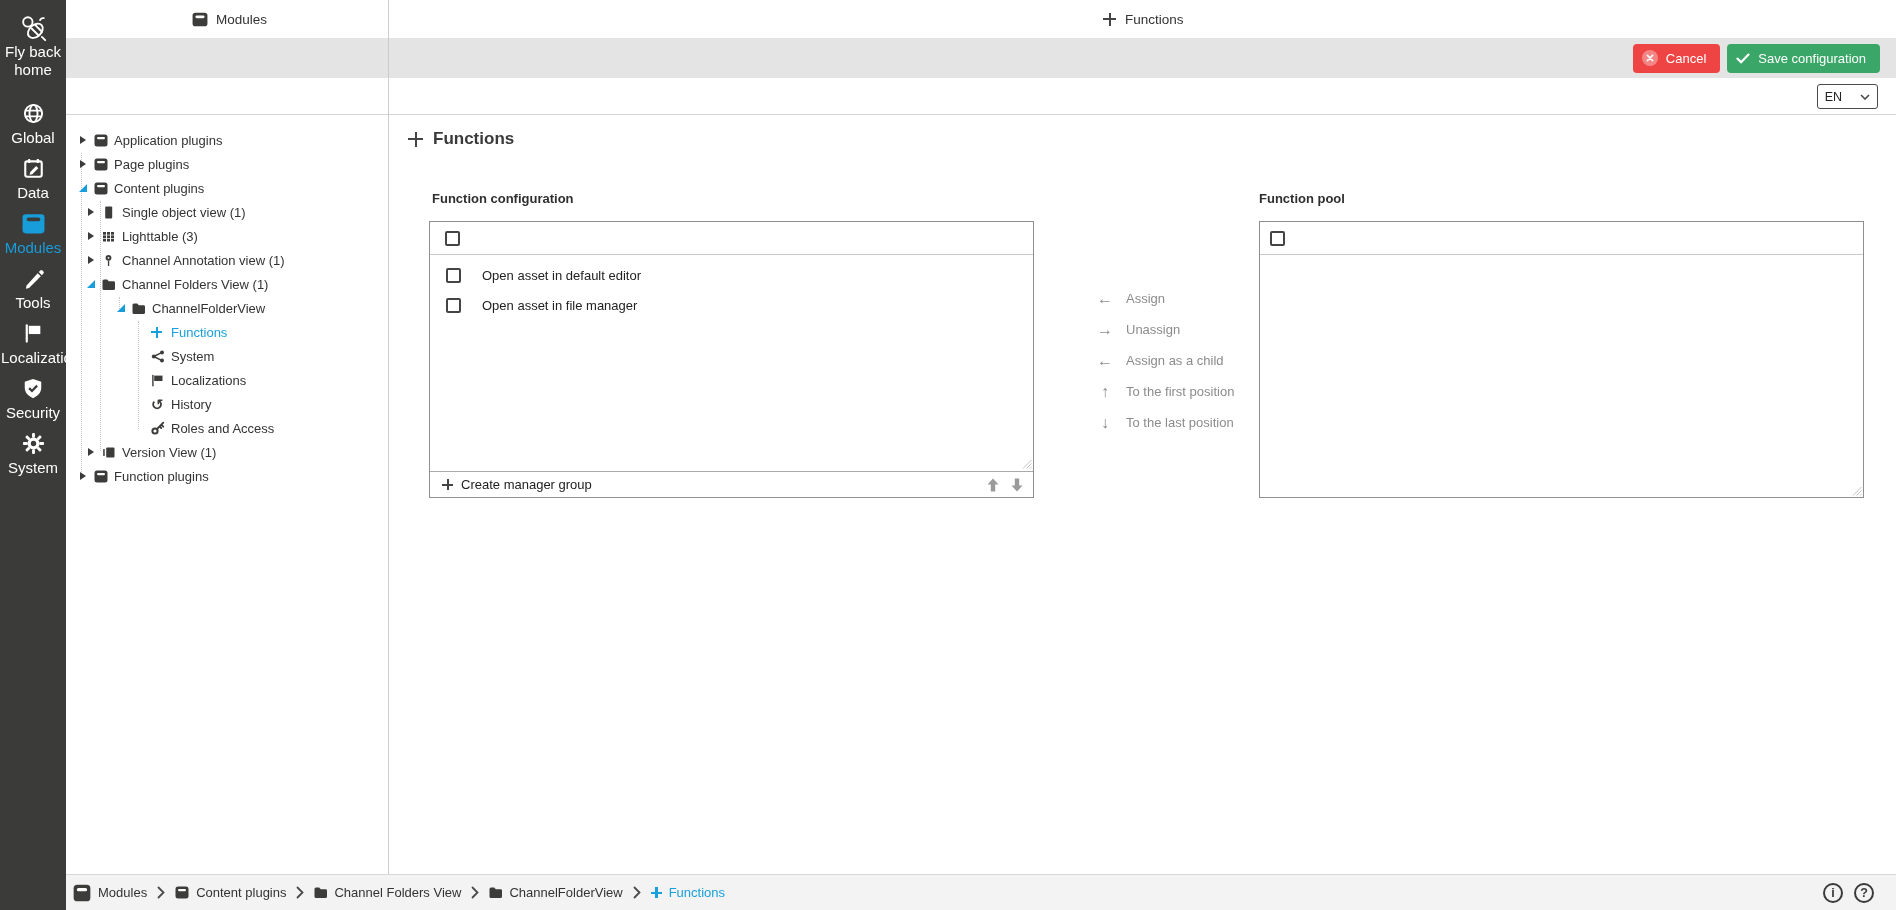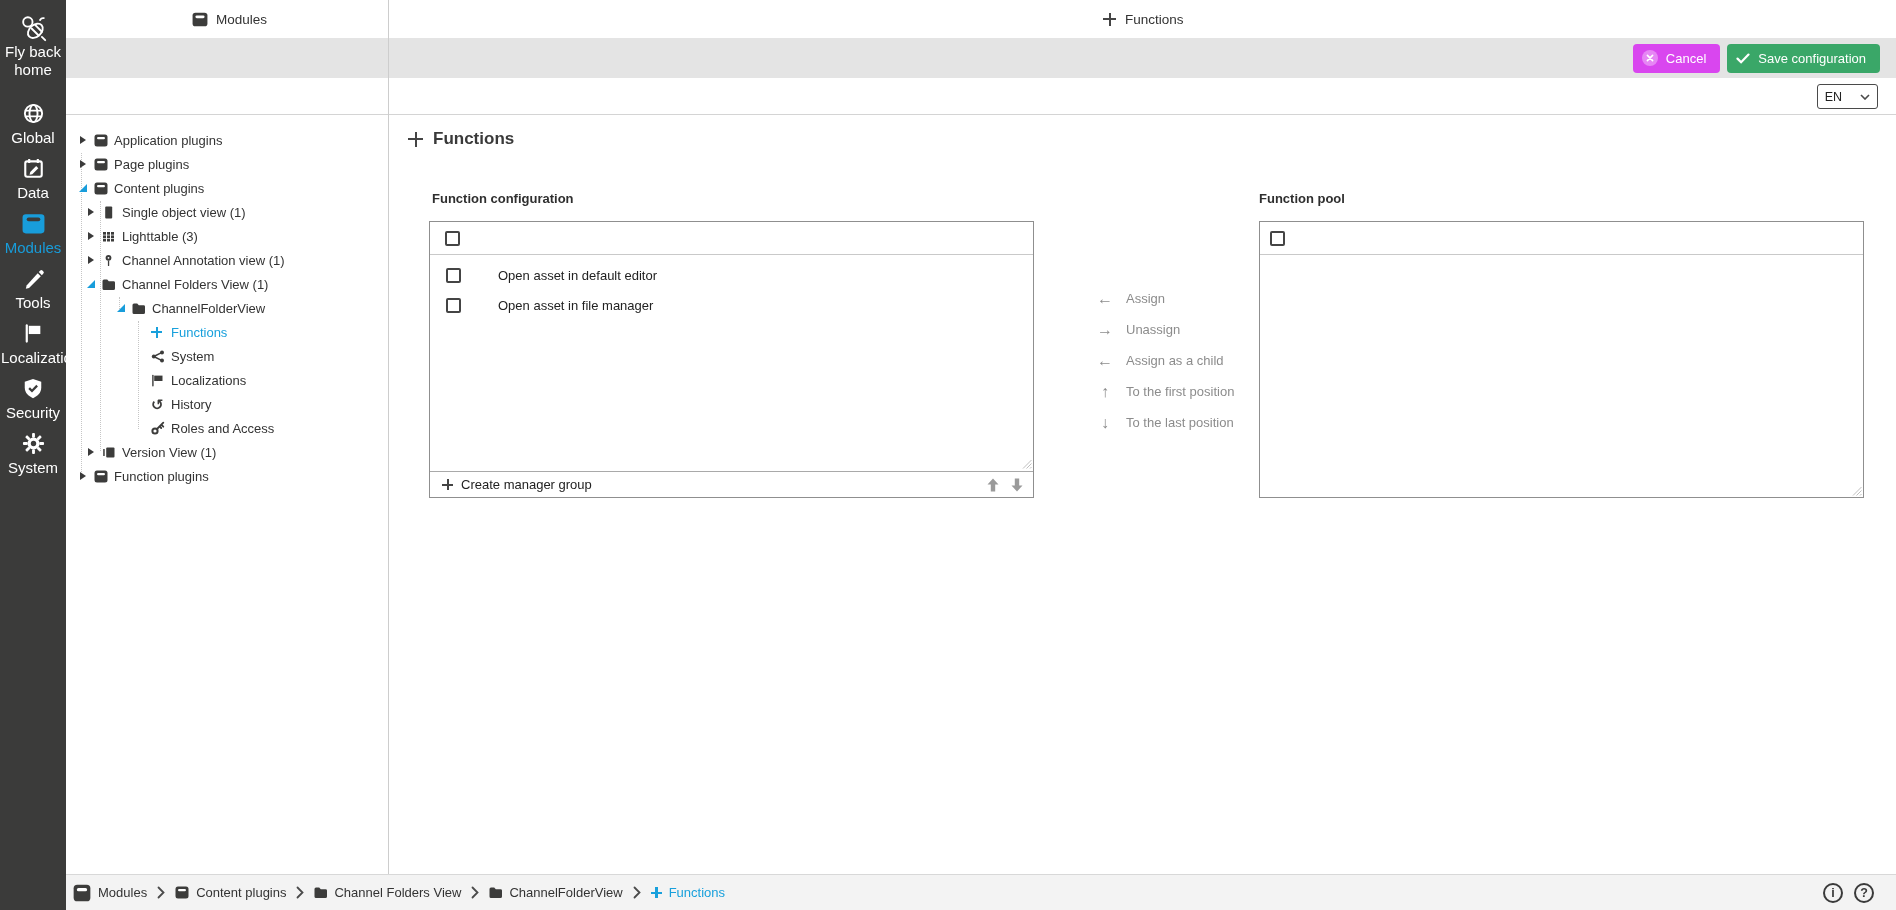--- a/index.html
+++ b/index.html
@@ -24,21 +24,21 @@
   
   .band-header { position:absolute; left:66px; right:0; top:0; height:38px; background:#fff; }
   .tree-title { position:absolute; left:126px; top:0; height:38px; display:flex; align-items:center; gap:8px; font-size:13.5px; color:#333; }
   .win-title  { position:absolute; left:1037px; top:0; height:38px; display:flex; align-items:center; gap:9px; font-size:13.5px; color:#333; }
 
   .band-toolbar { position:absolute; left:66px; right:0; top:38px; height:40px; background:#E4E4E4;
     display:flex; align-items:center; justify-content:flex-end; gap:7px; padding-right:16px; }
   .btn { height:29px; border:none; border-radius:4px; color:#fff; font-size:13px;
     display:flex; align-items:center; gap:8px; padding:0 14px 0 9px; cursor:pointer;
     font-family:"Liberation Sans","DejaVu Sans",sans-serif; }
-  .btn-cancel { background:#d946ef; }
+  .btn-cancel { background:#ef4444; }
   .btn-save { background:#3AA768; }
   .cancel-circle { width:16px; height:16px; border-radius:50%; background:rgba(255,255,255,0.35);
     display:flex; align-items:center; justify-content:center; }
 
   .band-lang { position:absolute; left:66px; right:0; top:78px; height:37px; background:#fff; border-bottom:1px solid #D4D4D4; }
   .lang-btn { position:absolute; right:18px; top:6px; height:25px; min-width:44px; padding:0 7px;
     border:1.5px solid #4a4a4a; border-radius:3px; background:#fff; display:flex; align-items:center;
     justify-content:center; gap:18px; font-size:12.5px; color:#222; cursor:pointer; }
 
   
@@ -72,21 +72,21 @@
   .main { position:absolute; left:389px; top:115px; right:0; height:759px; background:#fff; }
   .main-heading { position:absolute; left:19px; top:14px; display:flex; align-items:center; gap:10px; }
   .main-heading .h-label { font-size:17px; font-weight:bold; color:#3a3a3a; }
   .panel-label { position:absolute; top:76px; font-weight:bold; font-size:13px; color:#2f2f2f; }
   .cfg-label { left:43px; } .pool-label { left:870px; }
 
   .panel { position:absolute; top:106px; width:605px; height:277px; border:1px solid #8F8F8F; background:#fff; }
   .cfg-panel { left:40px; } .pool-panel { left:870px; }
   .panel-head { height:33px; border-bottom:1px solid #C9C9C9; display:flex; align-items:center; padding-left:15px; }
   .checkbox { width:15px; height:15px; border:2px solid #444; border-radius:2px; background:#fff; flex:none; cursor:pointer; }
-  .panel-row { height:30px; display:flex; align-items:center; gap:37px; padding-left:16px; }
+  .panel-row { height:30px; display:flex; align-items:center; gap:21px; padding-left:16px; }
   .panel-row.firstrow { margin-top:5px; }
   .row-label { color:#222; }
   .panel-foot { position:absolute; left:0; right:0; bottom:0; height:26px; border-top:1px solid #A9A9A9;
     display:flex; align-items:center; padding:0 10px; gap:8px; }
   .foot-label { color:#222; cursor:pointer; }
   .foot-spacer { flex:1; }
   .foot-arrow { display:flex; align-items:center; cursor:pointer; }
   .resize-handle { position:absolute; right:1px; bottom:1px; cursor:nwse-resize; line-height:0; }
 
   .actions { position:absolute; left:708px; top:168px; display:flex; flex-direction:column; }

